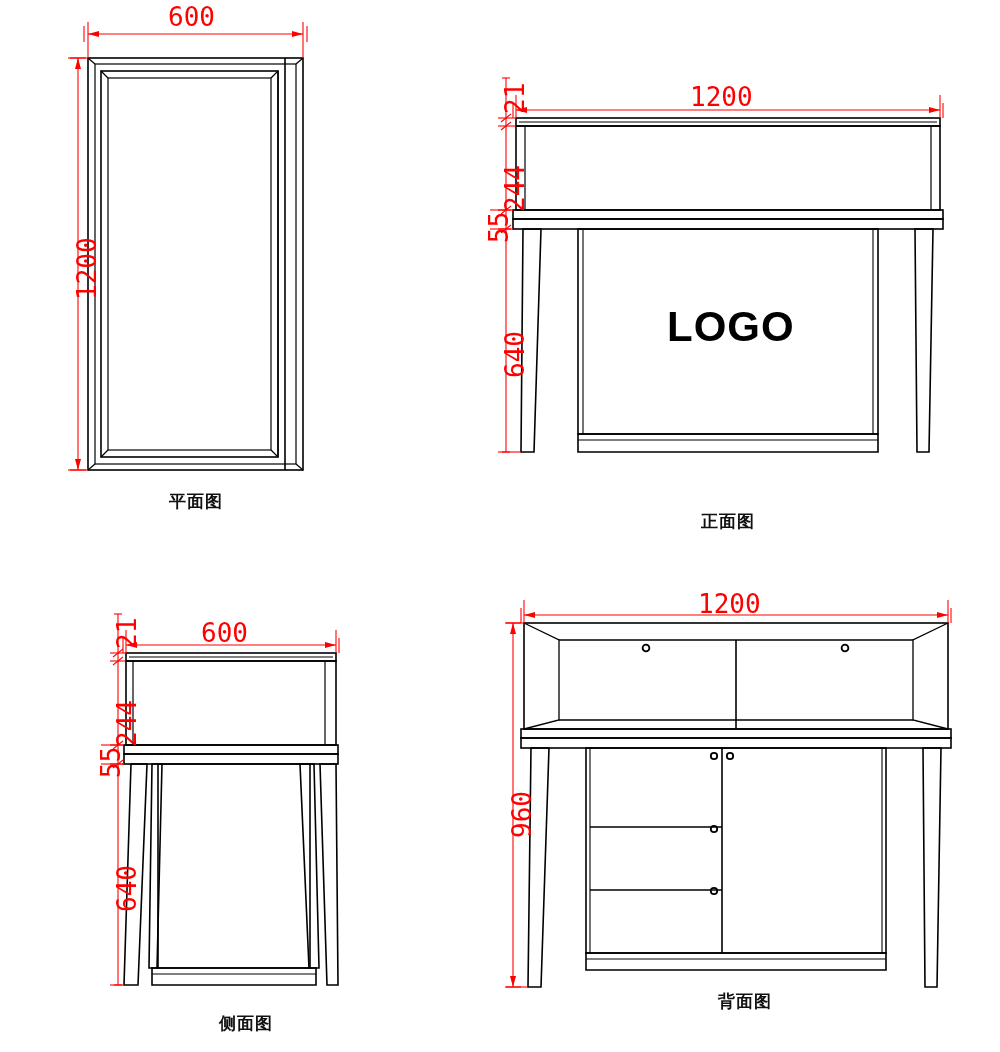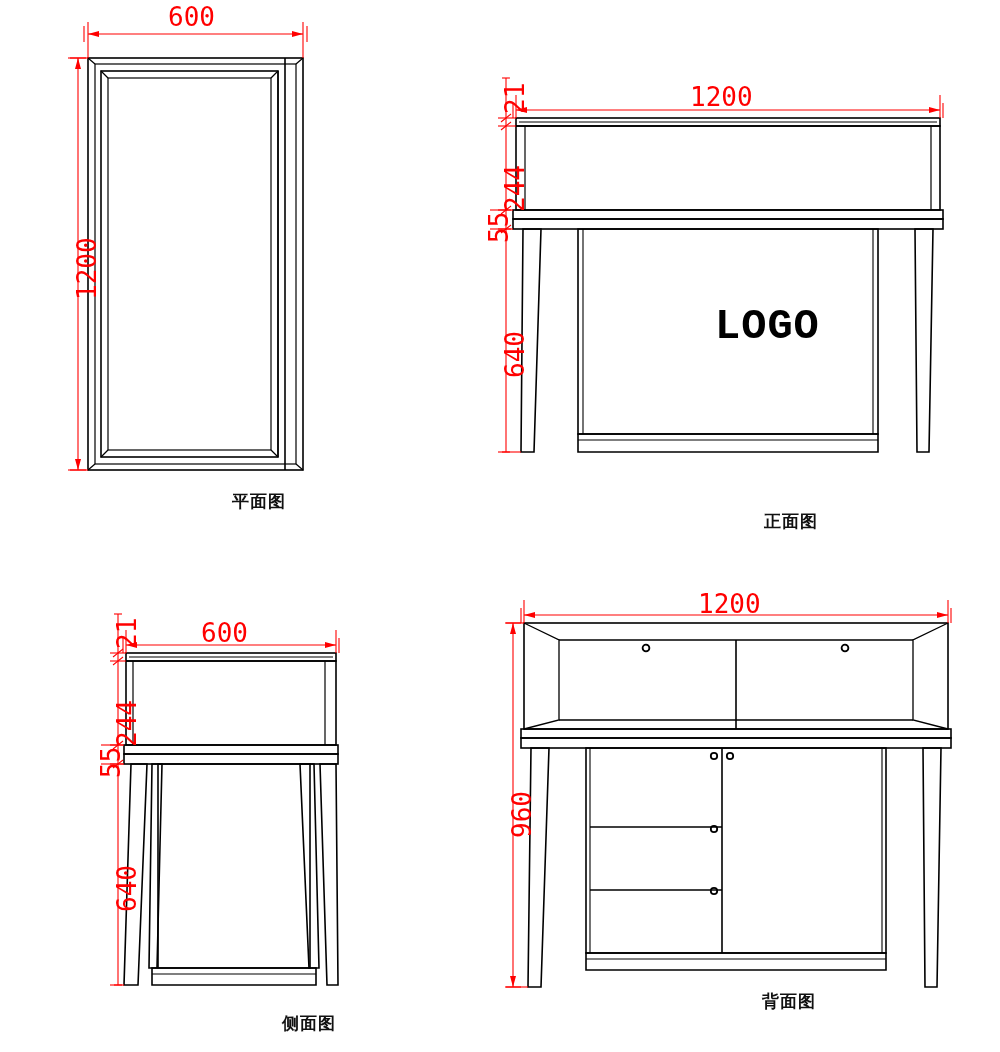--- a/index.html
+++ b/index.html
@@ -4,37 +4,36 @@
 <title>Display Counter Technical Drawing</title>
 <style>
   html,body{margin:0;padding:0;background:#ffffff;}
   body{
     width:1000px;height:1052px;position:relative;overflow:hidden;
     font-family:"Liberation Sans","DejaVu Sans",sans-serif;
     color:#000;
   }
   #sheet{position:absolute;inset:0;width:1000px;height:1052px;}
   .viewlabel{
-    position:absolute;text-align:right;
+    position:absolute;text-align:center;
     font-family:"DejaVu Sans","Liberation Sans",sans-serif;
     font-size:17px;font-weight:600;color:#111;letter-spacing:1px;
     white-space:nowrap;
   }
   .dimtext{
     position:absolute;color:#ff0000;
     font-family:"DejaVu Sans Mono","Liberation Mono",monospace;
     font-size:26px;font-weight:400;white-space:nowrap;letter-spacing:0px;
   }
   .dimtext.vert{transform-origin:left top;}
   .logotext{
     position:absolute;
-    font-family:Liberation Mono, monospace;
+    font-family:Liberation Sans, sans-serif;
     font-size:42px;font-weight:700;color:#000;letter-spacing:1px;
     white-space:nowrap;
-    margin-left:48px;
   }
 </style>
 </head>
 <body>
 
 <svg id="sheet" viewBox="0 0 1000 1052" xmlns="http://www.w3.org/2000/svg">
 
   <rect x="0" y="0" width="1000" height="1052" fill="#ffffff"></rect>
 
   <g fill="none" stroke="#000000" stroke-width="1.6" stroke-linejoin="miter">
@@ -261,13 +260,13 @@
 
 <div class="dimtext" style="left:201px;top:618px;">600</div>
 <div class="dimtext vert" style="left:112px;top:649px;transform:rotate(-90deg);">21</div>
 <div class="dimtext vert" style="left:112px;top:747px;transform:rotate(-90deg);">244</div>
 <div class="dimtext vert" style="left:96px;top:778px;transform:rotate(-90deg);">55</div>
 <div class="dimtext vert" style="left:112px;top:912px;transform:rotate(-90deg);">640</div>
 <div class="viewlabel" style="left:156px;top:1012px;width:180px;">侧面图</div>
 
 <div class="dimtext" style="left:698px;top:589px;">1200</div>
 <div class="dimtext vert" style="left:507px;top:838px;transform:rotate(-90deg);">960</div>
-<div class="viewlabel" style="left:636px;top:990px;width:180px;">背面图</div>
+<div class="viewlabel" style="left:655px;top:990px;width:180px;">背面图</div>
 
 </body></html>

